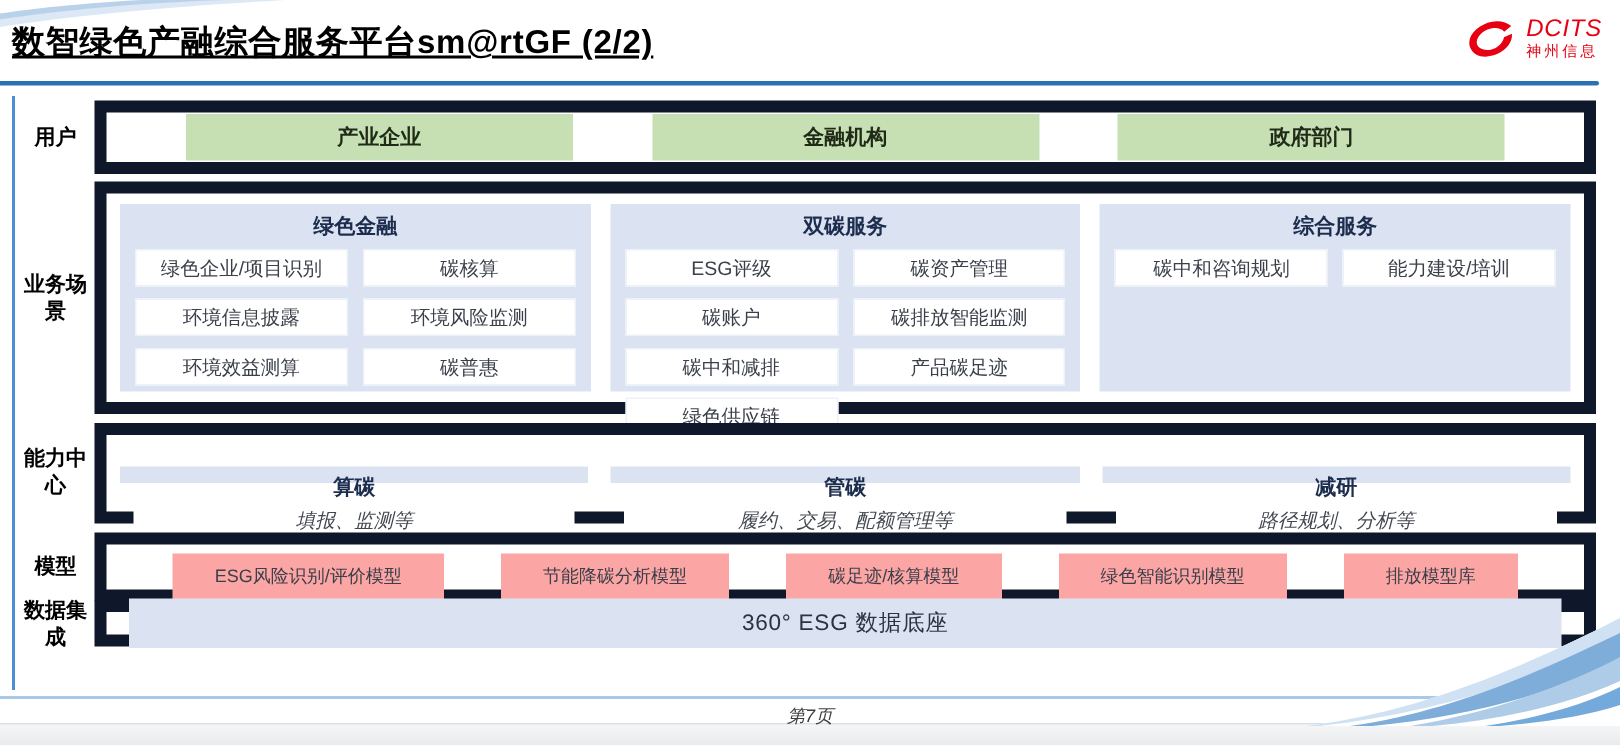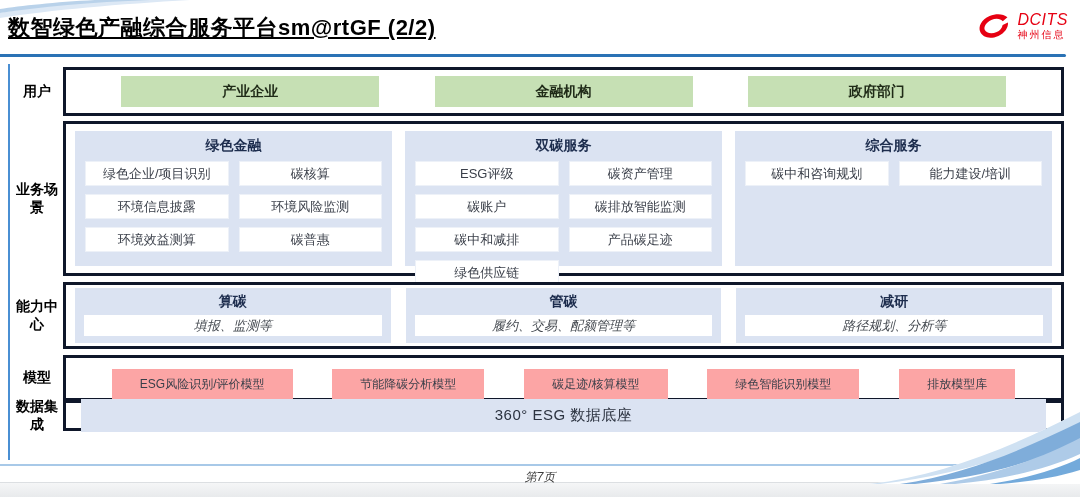--- a/index.html
+++ b/index.html
@@ -22,21 +22,21 @@
                 background:linear-gradient(#f5f6f7,#e8eaec);border-top:1px solid #dcdfe2;}
   .left-line{position:absolute;left:8px;top:64px;width:2px;height:396px;background:#4a8fd3;}
   .footer-rule{position:absolute;left:0;top:464px;width:1080px;height:2px;background:#a8c9e8;}
   .page-num{position:absolute;left:0;top:469px;width:1080px;text-align:center;
             font-size:12px;font-style:italic;color:#3c3c3c;z-index:6;}
 
   
   .row{position:absolute;left:12px;width:1052px;display:flex;align-items:stretch;}
   .rlabel{width:50px;display:flex;align-items:center;justify-content:center;text-align:center;
           font-weight:800;font-size:14px;color:#000;line-height:1.25;}
-  .rframe{flex:1;margin-left:1px;border:3px solid #0f172a;background:#fff;box-sizing:border-box;}
+  .rframe{flex:1;margin-left:1px;border:8px solid #0f172a;background:#fff;box-sizing:border-box;}
 
   .row-users{top:67px;height:49px;}
   .row-scenarios{top:121px;height:155px;}
   .row-capabilities{top:282px;height:67px;font-family:Liberation Serif, serif;}
   .row-models{top:355px;height:46px;}
   .row-data{top:400px;height:31px;}
 
   
   .users-frame{display:flex;align-items:center;justify-content:space-evenly;}
   .green-box{width:258px;height:31px;background:#c6e0b4;display:flex;align-items:center;justify-content:center;
@@ -44,21 +44,21 @@
 
   
   .scen-frame{display:flex;gap:13px;padding:7px 9px;}
   .scen-col{flex:1;background:#dbe3f2;padding:5px 10px 8px;display:flex;flex-direction:column;box-sizing:border-box;}
   .scen-title{text-align:center;font-weight:800;font-size:14px;color:#1d2d4e;margin:1px 0 6px;}
   .scen-grid{display:grid;grid-template-columns:1fr 1fr;gap:8px 10px;align-content:start;}
   .white-box{background:#fff;border:1px solid #edf1f8;height:23px;display:flex;align-items:center;justify-content:center;
              font-size:13px;color:#3a3f49;}
 
   
-  .cap-frame{display:flex;gap:15px;padding:3px 9px;}
+  .cap-frame{display:flex;gap:15px;padding:21px 9px;}
   .cap-box{flex:1;background:#dbe3f2;padding:4px 9px 7px;display:flex;flex-direction:column;box-sizing:border-box;}
   .cap-title{text-align:center;font-weight:800;font-size:14px;color:#1d2d4e;margin:1px 0 4px;}
   .cap-desc{background:#fff;height:22px;display:flex;align-items:center;justify-content:center;
             font-size:13px;font-style:italic;color:#43484f;}
 
   
   .model-frame{display:flex;align-items:center;justify-content:space-evenly;padding:0 6px;}
   .model-box{background:#fca5a5;height:31px;display:flex;align-items:center;justify-content:center;
              font-size:12px;color:#3a3f49;padding:0 28px;margin-top:13px;}
 

